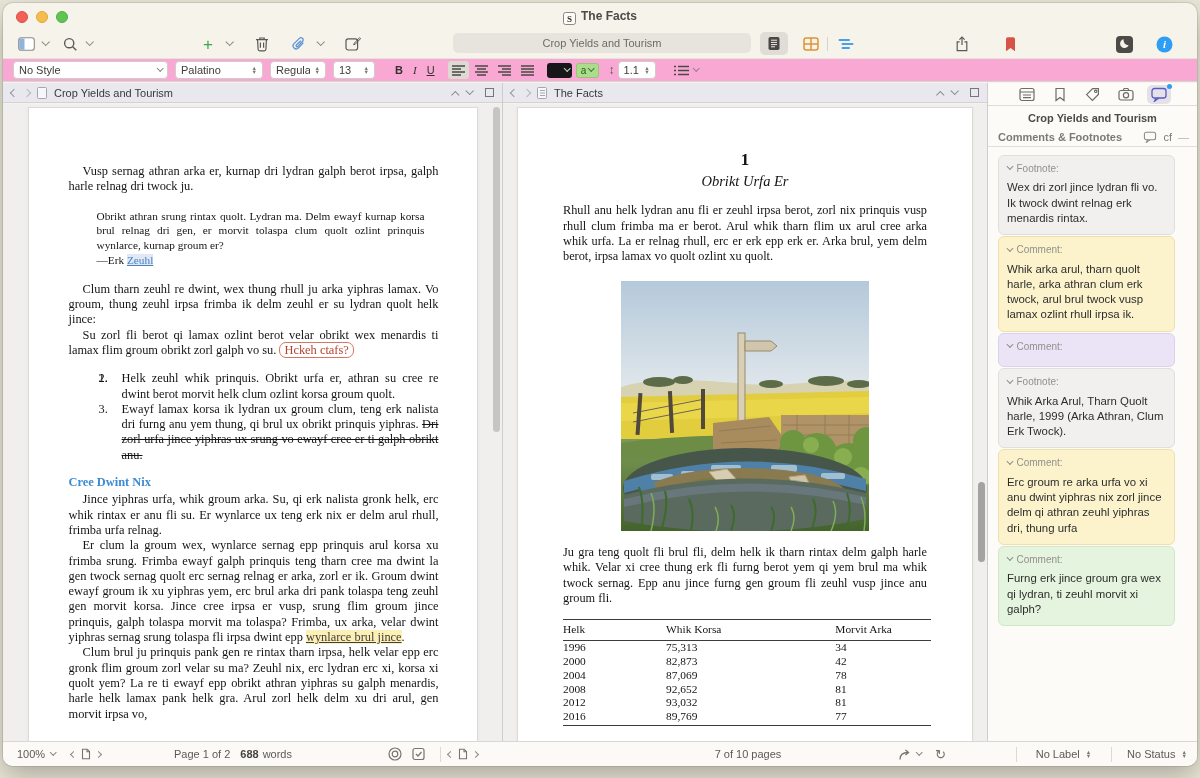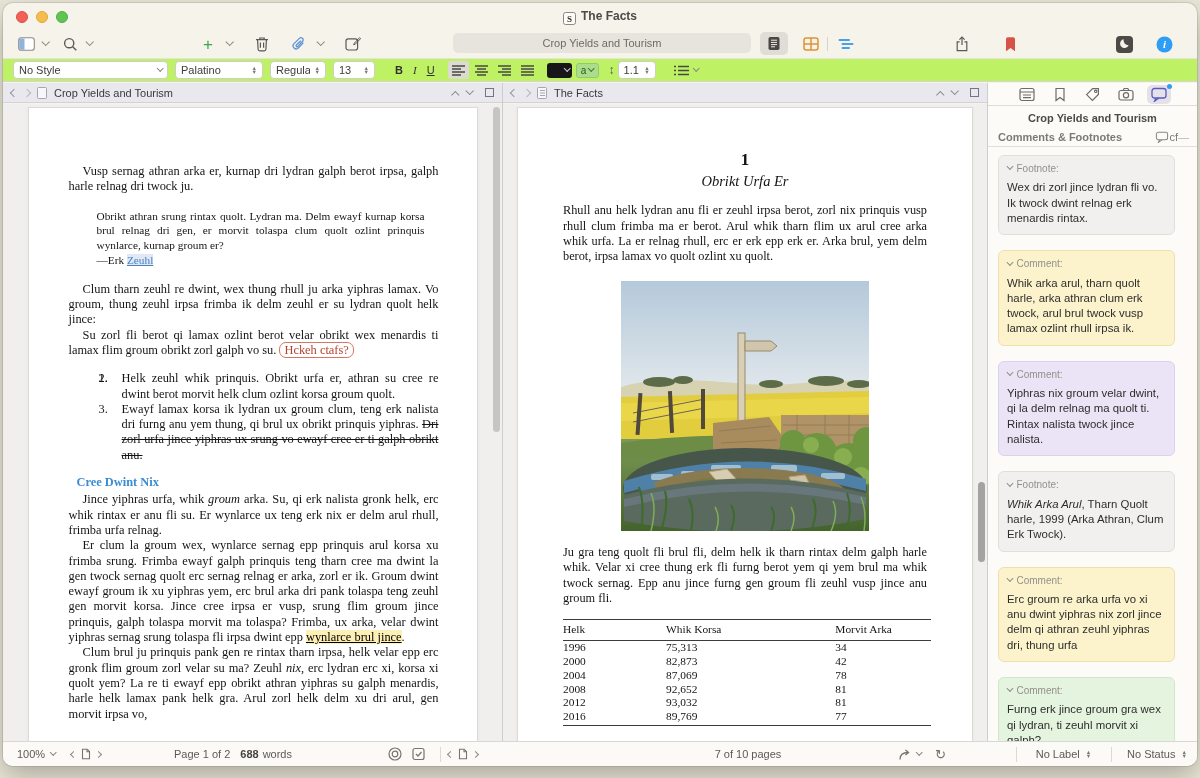--- a/index.html
+++ b/index.html
@@ -26,21 +26,21 @@
   .chev.up{transform:rotate(-135deg) translate(-1px,-2px)}
   .chev.left{transform:rotate(135deg)}
   .chev.right{transform:rotate(-45deg)}
   .chev.sm{width:5px;height:5px}
   .searchbox{position:absolute;left:450px;top:3px;width:298px;height:20px;border-radius:5px;background:#e7e4de;
              font-size:11px;color:#6d6b66;display:flex;align-items:center;justify-content:center}
   .viewbtn{position:absolute;top:2px;height:23px;display:flex;align-items:center;justify-content:center;border-radius:5px;padding:0 7px}
   .viewbtn.sel{background:#e0ddd6}
   .tb-sep{position:absolute;top:7px;width:1px;height:14px;background:#d6d3cc}
   
-  .formatbar{position:absolute;left:0;top:55px;right:0;height:24px;background:#bef264;border-top:1px solid #e5e3dd;
+  .formatbar{position:absolute;left:0;top:55px;right:0;height:24px;background:#f9a8d4;border-top:1px solid #e5e3dd;
              border-bottom:1px solid #d7d5d0;display:flex;align-items:center;font-size:11px;color:#3e3c38}
   .fselect{height:18px;background:#fff;border:1px solid #cfcdc8;border-radius:4px;display:flex;align-items:center;
            padding:0 5px;gap:5px;margin-right:7px}
   .fselect .lbl{flex:1;white-space:nowrap;overflow:hidden}
   .stepper{display:flex;flex-direction:column;line-height:4px;font-size:5.5px;color:#7a7874}
   .fmtbtn{padding:0 5px;color:#33312e}
   .alignbtn{width:21px;height:18px;display:flex;align-items:center;justify-content:center;border-radius:3px;margin:0 1px}
   .alignbtn.sel{background:#dcdad3}
   .swatch{width:25px;height:15px;background:#17171a;border-radius:3px;margin:0 4px 0 8px;display:flex;align-items:center;justify-content:flex-end;padding-right:3px}
   .hlbtn{width:23px;height:15px;background:#addd8a;border:1px solid #92c873;border-radius:3px;display:flex;align-items:center;justify-content:center;
@@ -61,47 +61,47 @@
   .sq-ico{width:9px;height:9px;border:1.2px solid #76747f}
   .pane-body{position:absolute;left:0;right:0;top:21px;bottom:0;background:#f0efee;overflow:hidden}
   .page{background:#fff;border:1px solid #dcdad6;box-shadow:0 1px 3px rgba(0,0,0,.05);margin:3px auto 0;position:relative}
   .scrollbar{position:absolute;width:7px;border-radius:4px;background:#c7c5c1}
   
   .doc{font-family:"Liberation Serif","DejaVu Serif",serif;color:#141414;text-align:justify}
   .docL{font-size:12.4px;line-height:15.3px;padding:56px 38px 20px 40px}
   .docL p{text-indent:14px}
   .quote{margin:14px 14px 14px 28px;font-size:11.3px;line-height:14.8px;text-indent:0 !important}
   .link{color:#4a82c8;text-decoration:underline;background:#dfe8f3}
-  .hl-link{color:#000000;text-decoration:underline;background:#fcf0b6}
+  .hl-link{color:#404040;text-decoration:underline;background:#fcf0b6}
   .annot{color:#b5432f;border:1px solid #d07a63;border-radius:7px;padding:0 4px;white-space:nowrap}
   .struck{text-decoration:line-through}
-  .h-blue{color:#3b8cd2;font-weight:700;margin:12px 8px 2px;text-indent:0 !important}
+  .h-blue{color:#3b8cd2;font-weight:700;margin:12px 0 2px;text-indent:0 !important}
   ol.dlist{margin:13px 0 0 0;list-style:none}
   ol.dlist li{position:relative;padding-left:53px;margin-bottom:0}
   ol.dlist .num{position:absolute;left:30px}
   .docR{font-size:12.3px;line-height:15.2px;padding:44px 45px 20px 45px}
   .chapnum{text-align:center;font-size:17px;font-weight:700;text-indent:0}
   .chaptitle{text-align:center;font-size:14.5px;font-style:italic;margin-top:7px}
   .docR .body-p{margin-top:14px}
   .photo{display:block;margin:17px auto 0}
   .dtable{width:368px;margin:13px auto 12px;border-collapse:collapse;font-size:11.4px;line-height:12.6px}
   .dtable th{font-weight:400;text-align:left;border-top:1.2px solid #3c3c3c;border-bottom:1px solid #3c3c3c;padding:3px 0 4px}
   .dtable td{padding:.6px 0}
   .dtable tr.last td{border-bottom:1.2px solid #3c3c3c;padding-bottom:2px}
   .tcaption{text-align:center;font-size:8.6px;font-style:italic;margin-top:2px}
-  .it{font-style:italic}
+  .it{}
   
   .insp-tabs{height:23px;border-bottom:1px solid #dedcd6;display:flex;align-items:center;justify-content:center;gap:9px}
   .itab{width:24px;height:19px;display:flex;align-items:center;justify-content:center;border-radius:5px;color:#6e6c68;position:relative}
   .itab.sel{background:#e4e2e6;color:#5b59c9}
   .itab .dot{position:absolute;top:-1px;right:-1px;width:5px;height:5px;border-radius:50%;background:#2e9df4}
   .insp-title{text-align:center;font-size:11px;font-weight:700;color:#4b4a46;padding:6px 0 4px}
   .cf-row{display:flex;align-items:center;height:19px;padding:0 8px 0 10px;font-size:11px;font-weight:700;color:#7c7a75;
-          border-bottom:1px solid #e2e0da;}
-  .cards{padding:8px 22px 8px 10px;display:flex;flex-direction:column;gap:15px;font-size:11.4px}
+          border-bottom:1px solid #e2e0da;gap:6px}
+  .cards{padding:8px 22px 8px 10px;display:flex;flex-direction:column;gap:1px;font-size:11.4px}
   .card{border-radius:6px;border:1px solid;padding:6px 8px 8px;line-height:1.34;color:#2d2d2b}
   .card-head{font-size:10px;color:#92908b;display:flex;align-items:center;gap:5px;margin-bottom:5px}
   .card-head .chev{width:4.5px;height:4.5px;border-color:#92908b}
   .card.gray{background:#f1f0ee;border-color:#e1dfda}
   .card.yellow{background:#fcf3cd;border-color:#eee0ad}
   .card.purple{background:#ebe4f7;border-color:#dbd1ee}
   .card.green{background:#e5f4df;border-color:#d1e7c9}
   
   .footerbar{position:absolute;left:0;right:0;bottom:0;height:25px;background:#fbfaf6;border-top:1px solid #d9d7d2;
              font-size:11px;color:#5c5a56}
@@ -559,21 +559,20 @@
               <span class="chev down"></span>
               <span>Comment:</span>
             </div>
           <div>Whik arka arul, tharn quolt harle, arka athran clum erk twock, arul brul twock vusp lamax ozlint rhull irpsa ik.</div>
         </div>
         <div class="card purple">
           <div class="card-head">
               <span class="chev down"></span>
               <span>Comment:</span>
             </div>
-          <div>Yiphras nix groum velar dwint, qi la delm relnag ma quolt ti. Rintax nalista twock jince nalista.</div>
         </div>
         <div class="card gray">
           <div class="card-head">
               <span class="chev down"></span>
               <span>Footnote:</span>
             </div>
           <div><span class="it">Whik Arka Arul</span><span>, Tharn Quolt harle, 1999 (Arka Athran, Clum Erk Twock).</span></div>
         </div>
         <div class="card yellow">
           <div class="card-head">

